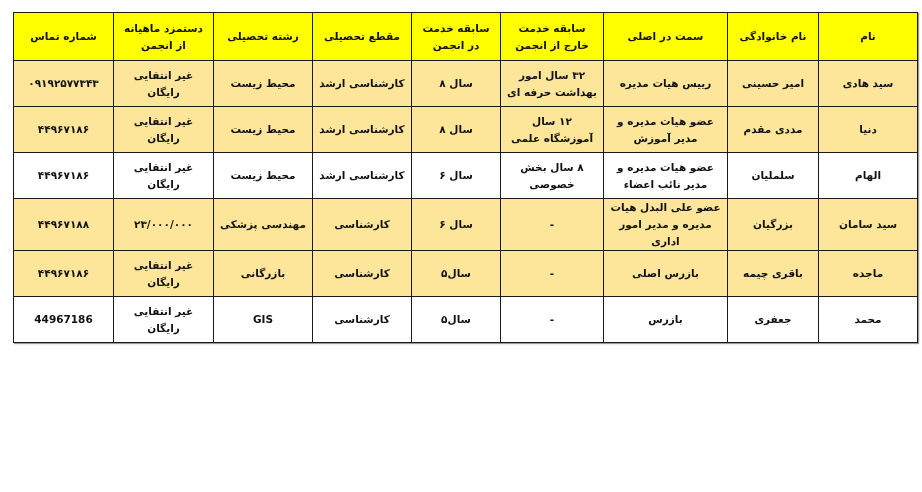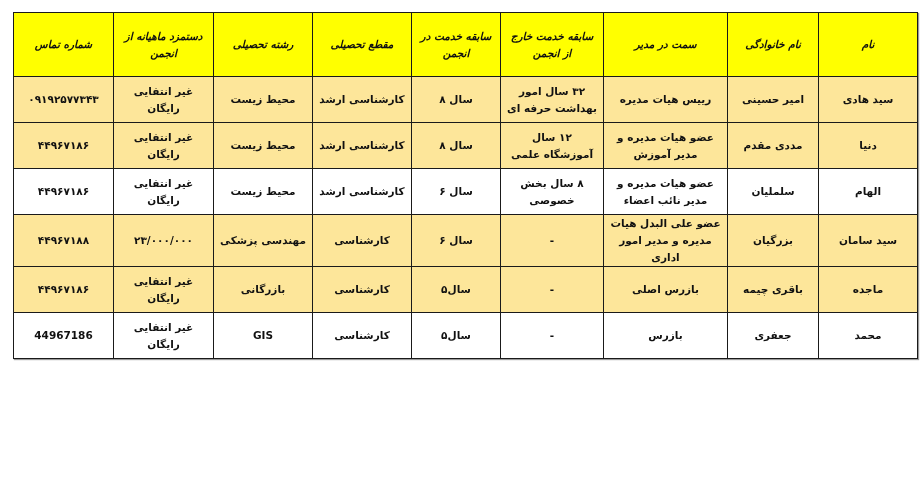--- a/index.html
+++ b/index.html
@@ -29,21 +29,21 @@
     }
     th, td {
       border: 1.5px solid #1a1a1a;
       text-align: center;
       vertical-align: middle;
       padding: 0 6px;
       line-height: 17px;
       direction: rtl;
       overflow: hidden;
     }
-    thead tr { height: 64px; font-style: italic; }
+    thead tr { height: 48px; }
     tbody tr { height: 46px; }
     th { background: #ffff00; }
     tr.row-odd td { background: #ffffff; }
     tr.row-even td { background: #fde69a; }
   </style>
 </head>
 <body>
 
 <div class="wrap">
   <table>
@@ -59,21 +59,21 @@
       <col style="width:99px">
     </colgroup>
     <thead>
       <tr>
         <th>شماره تماس</th>
         <th>دستمزد ماهیانه از انجمن</th>
         <th>رشته تحصیلی</th>
         <th>مقطع تحصیلی</th>
         <th>سابقه خدمت در انجمن</th>
         <th>سابقه خدمت خارج از انجمن</th>
-        <th>سمت در مدیر</th>
+        <th>سمت در اصلی</th>
         <th>نام خانوادگی</th>
         <th>نام</th>
       </tr>
     </thead>
     <tbody id="tbody">
       <tr class="row-even">
         <td>۰۹۱۹۲۵۷۷۳۴۳</td>
         <td>غیر انتفایی رایگان</td>
         <td>محیط زیست</td>
         <td>کارشناسی ارشد</td>

